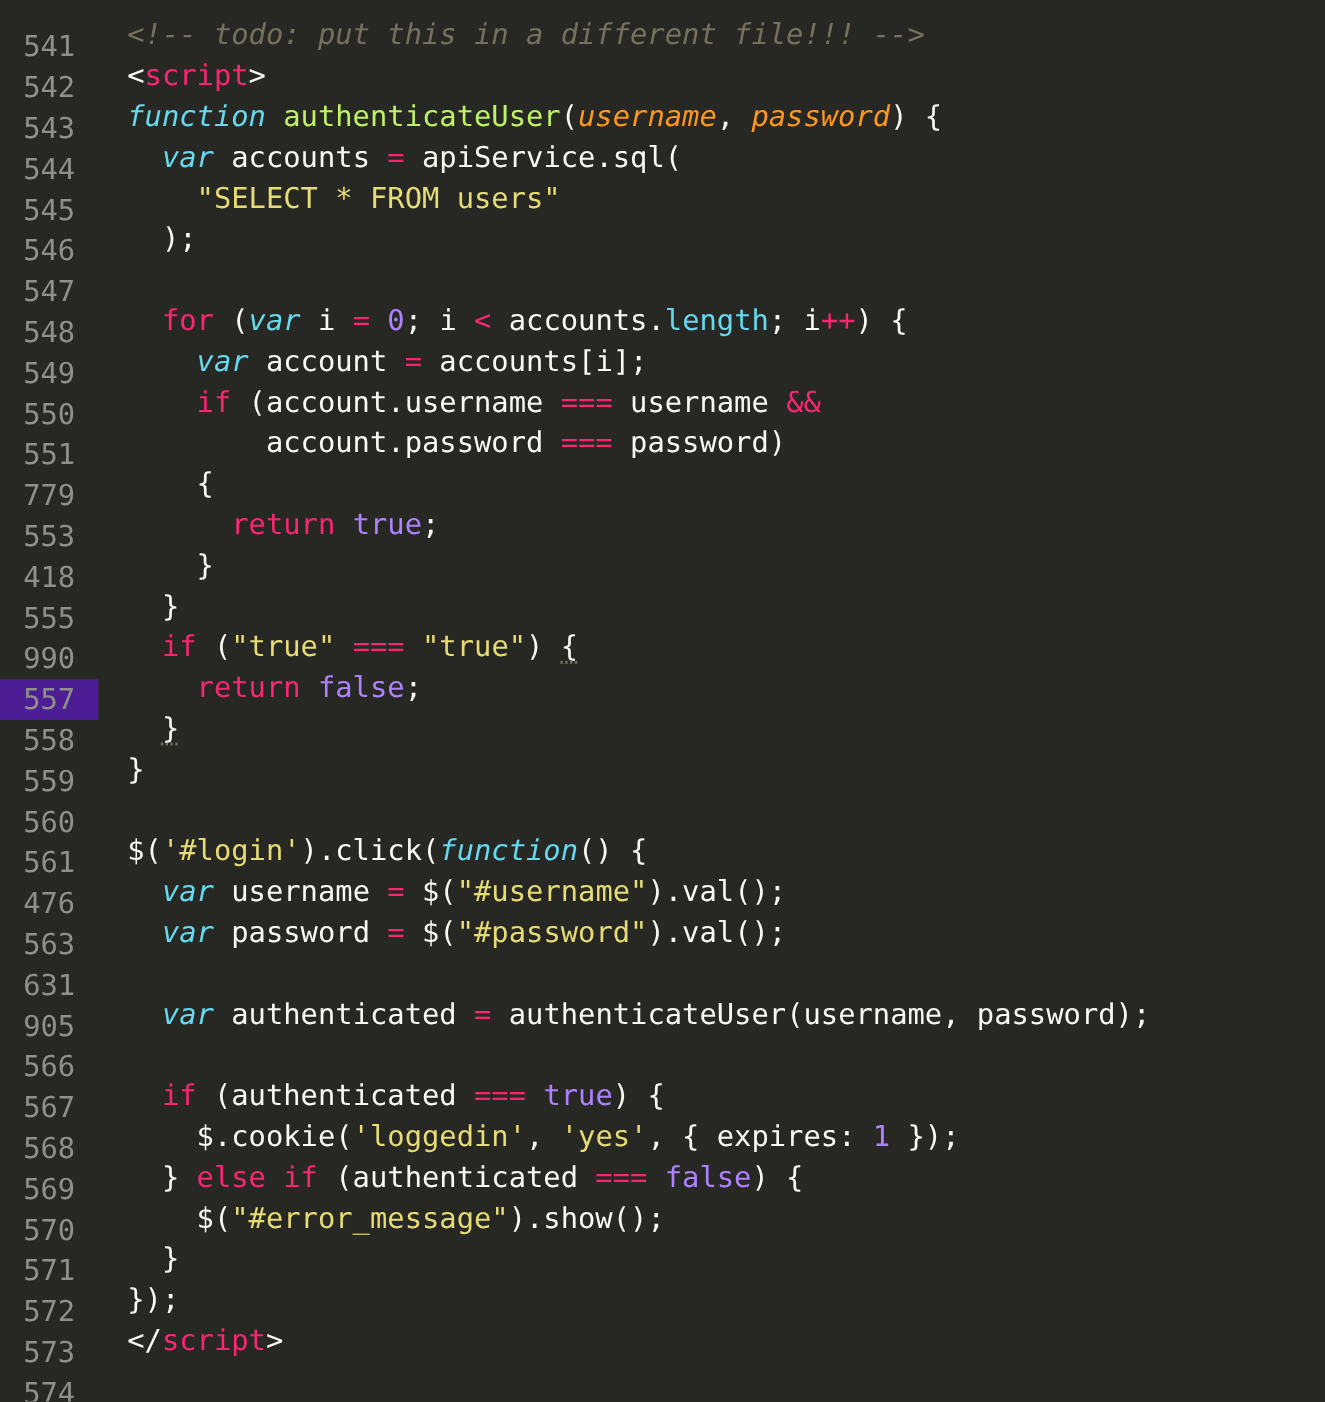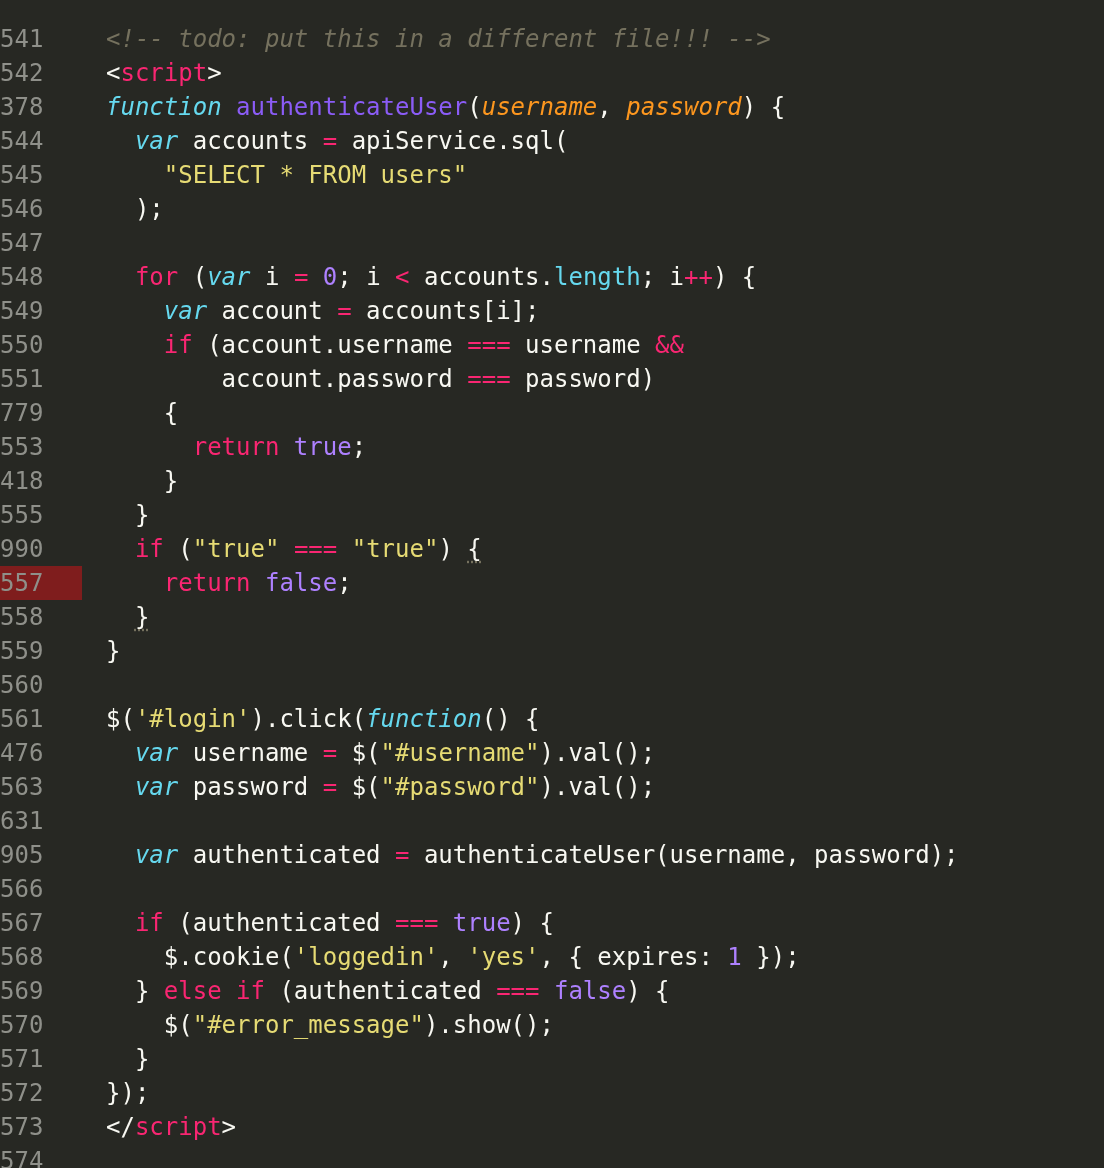--- a/index.html
+++ b/index.html
@@ -12,53 +12,53 @@
       width: 1104px;
       height: 1168px;
       overflow: hidden;
       font-weight: 500;
     }
     .editor { display: flex; height: 100%; }
     .gutter {
       flex-shrink: 0;
       width: 100px;
       padding-right: 18px;
-      text-align: left;
+      text-align: center;
       color: #8f908a;
       user-select: none;
       padding-top: 22px;
     }
-    .gutter .hl { background: #7f1d1d; }
+    .gutter .hl { background: #4c1d95; }
     .code {
       flex: 1;
-      padding-top: 22px;
       padding-left: 6px;
       white-space: pre;
+      margin-top: 12px;
     }
     .line { height: 34px; }
     .c  { color: #75715e; font-style: italic; } 
     .t  { color: #f92672; } 
     .pu { color: #f8f8f2; } 
     .kw { color: #66d9ef; font-style: italic; } 
-    .fn { color: #8b5cf6; } 
+    .fn { color: #bef264; } 
     .pa { color: #fd971f; font-style: italic; } 
     .s  { color: #e6db74; } 
     .op { color: #f92672; } 
     .nu { color: #ae81ff; } 
     .pr { color: #66d9ef; } 
     .du { text-decoration: underline; text-decoration-color: #75715e; text-decoration-style: dotted; text-underline-offset: 4px; }
   </style>
 </head>
 <body>
 
 <div class="editor">
   <div class="gutter" id="gutter">
       <div class="line">541</div>
       <div class="line">542</div>
-      <div class="line">378</div>
+      <div class="line">543</div>
       <div class="line">544</div>
       <div class="line">545</div>
       <div class="line">546</div>
       <div class="line">547</div>
       <div class="line">548</div>
       <div class="line">549</div>
       <div class="line">550</div>
       <div class="line">551</div>
       <div class="line">779</div>
       <div class="line">553</div>

